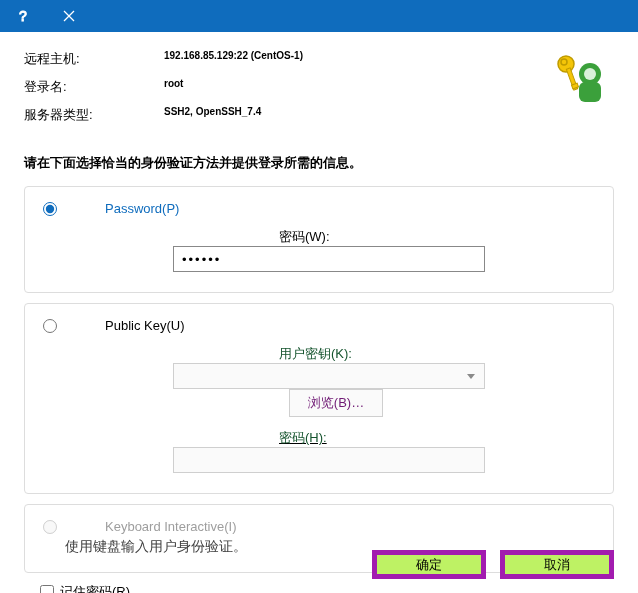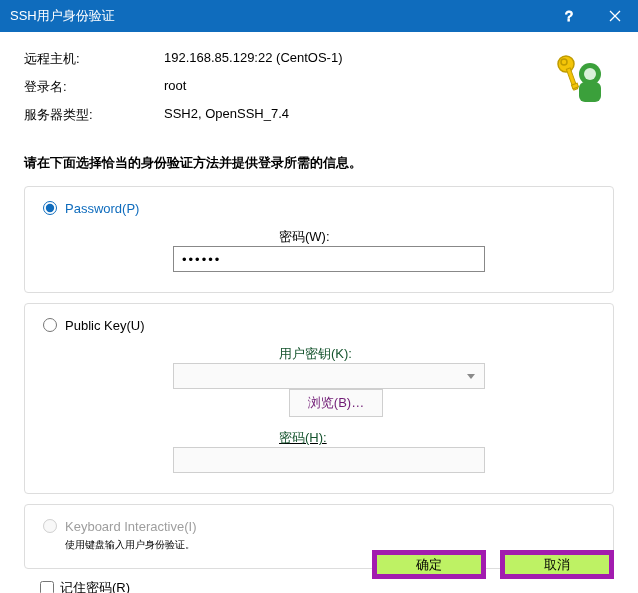--- a/index.html
+++ b/index.html
@@ -9,56 +9,55 @@
     .titlebar .title { flex:1; padding-left:10px; font-size:13px; }
     .titlebar .tbtn { width:46px; height:32px; display:flex; align-items:center; justify-content:center; }
     .titlebar .tbtn svg { stroke:#fff; }
 
     .content { padding:18px 24px 10px 24px; }
 
     .info-block { display:flex; }
     .info-grid { flex:1; }
     .info-row { display:flex; margin-bottom:10px; }
     .info-label { width:140px; font-size:13px; }
-    .info-value { font-weight:400; font-size:13px; }
+    .info-value { font-weight:700; font-size:10px; }
 
     .icon-box { width:68px; height:68px; position:relative; margin-top:-6px; }
 
     .instruction { font-weight:700; font-size:13px; margin-top:20px; margin-bottom:14px; }
 
     .group { border:1px solid #ddd; border-radius:4px; padding:14px 18px 16px 18px; margin-bottom:10px; }
 
-    .radio-row { display:flex; align-items:flex-start; margin-bottom:12px; font-size:13px; }
+    .radio-row { display:flex; align-items:flex-end; margin-bottom:12px; font-size:13px;gap:40px; }
     .radio { width:14px; height:14px; margin-right:8px; accent-color:#0f6cbd; }
     .radio-label.selected { color:#0f6cbd; }
 
     .field-row { display:flex; align-items:center; margin:6px 0 4px 20px;flex-direction:column; }
     .field-label { width:100px; font-size:13px; }
     .field-label.dis { color:#14532d; }
     .text-input { height:26px; border:1px solid #888; padding:3px 8px; font-size:13px; font-family:inherit; }
     .pw-main { width:312px; letter-spacing:2px; }
     .select-dis { width:312px; height:26px; border:1px solid #cfcfcf; background:#fafafa; position:relative; }
     .select-dis::after { content:""; position:absolute; right:9px; top:10px; border-left:4px solid transparent; border-right:4px solid transparent; border-top:5px solid #8a8a8a; }
     .browse-btn { height:28px; margin-left:14px; padding:0 18px; border:1px solid #cfcfcf; background:#fafafa; color:#701a75; font-family:inherit; font-size:13px; }
     .pk-pw { width:312px; height:26px; border:1px solid #cfcfcf; background:#fafafa; }
 
     .kb-group .radio-label { color:#9e9e9e; }
-    .kb-desc { margin-left:22px; color:#000000; font-size:10px; margin-top:4px; }
+    .kb-desc { margin-left:22px; color:#404040; font-size:14px; margin-top:4px; }
 
     .remember-row { display:flex; align-items:center; margin:8px 0 0 16px; font-size:13px; }
     .remember-row input { width:14px; height:14px; margin-right:6px; }
 
     .footer { position:absolute; bottom:14px; right:24px; display:flex; gap:14px; }
     .btn { width:114px; height:29px; border:5px solid #a21caf; background:#bef264; font-family:inherit; font-size:13px; cursor:pointer; }
   </style>
 </head>
 <body>
 
 <div class="titlebar">
-  <div class="title">SSH用户身份验证</div>
   <div class="tbtn">
     <svg width="12" height="14">
         <text x="2" y="12" fill="#fff" font-size="14">?</text>
       </svg>
   </div>
   <div class="tbtn">
     <svg width="12" height="12">
         <line x1="1" y1="1" x2="11" y2="11" stroke-width="1.2"></line>
         <line x1="11" y1="1" x2="1" y2="11" stroke-width="1.2"></line>
       </svg>

